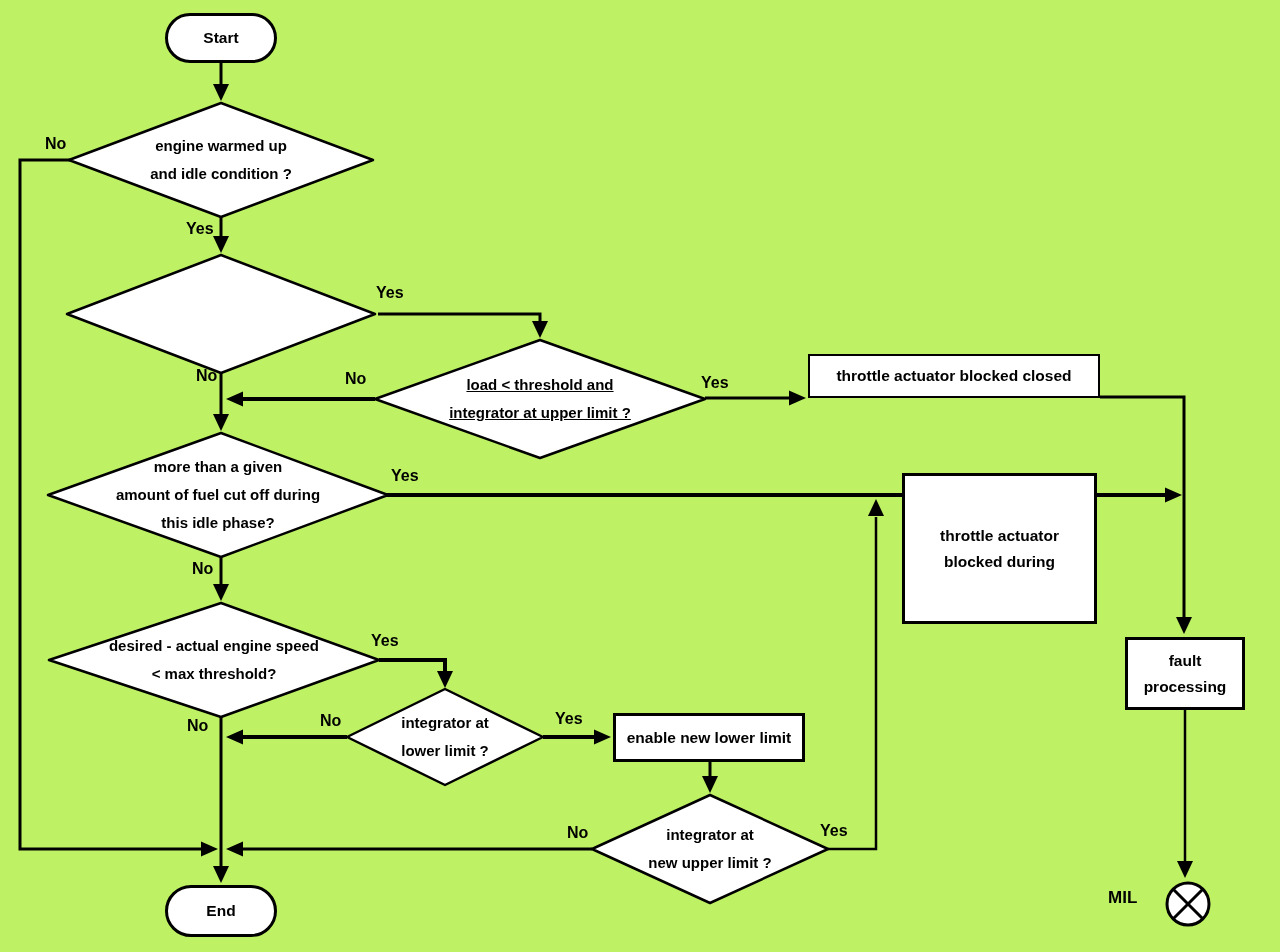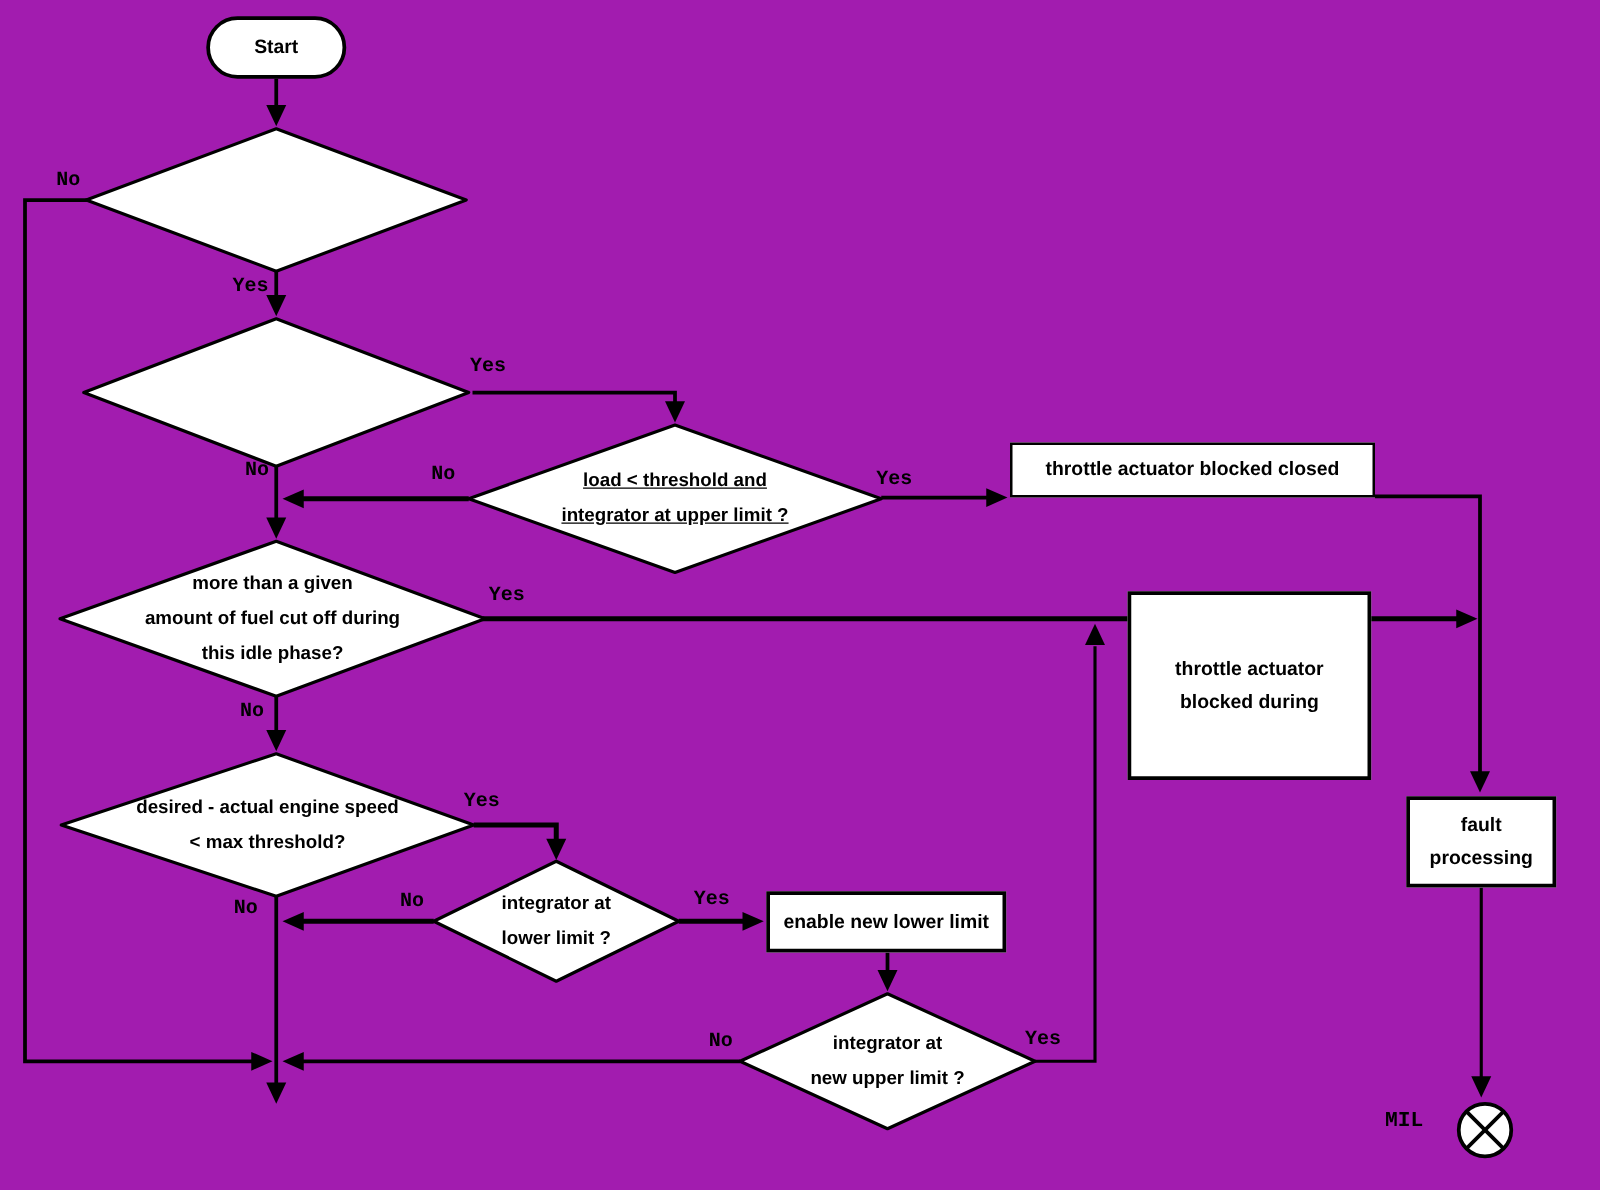--- a/index.html
+++ b/index.html
@@ -1,34 +1,34 @@
 <!DOCTYPE html>
 <html><head>
 <meta charset="utf-8">
 <style>
   html,body{margin:0;padding:0;background:#ffffff;}
   #stage{
-    position:relative;width:1280px;height:952px;background:#a21caf;
+    position:relative;width:1280px;height:952px;background:#bef264;
     font-family:"Liberation Sans",sans-serif;color:#000;overflow:hidden;
   }
   #wires{position:absolute;left:0;top:0;width:1280px;height:952px;}
   .node{
     position:absolute;background:#fff;border:3px solid #000;
     display:flex;flex-direction:column;align-items:center;justify-content:center;
     font-weight:bold;font-size:15.5px;line-height:26px;text-align:center;
     box-sizing:border-box;
   }
   .terminal{border-radius:26px;}
   .dtext{
     position:absolute;display:flex;flex-direction:column;align-items:center;justify-content:center;
     font-weight:bold;font-size:15px;line-height:28px;text-align:center;pointer-events:none;
   }
   .dtext span{display:block;white-space:nowrap;}
   .elabel{
-    position:absolute;font-weight:bold;font-size:16px;line-height:18px;white-space:nowrap;font-family:Liberation Mono, monospace;
+    position:absolute;font-weight:bold;font-size:16px;line-height:18px;white-space:nowrap;
   }
 </style>
 </head>
 <body>
 
 <div id="stage">
 
   <svg id="wires" viewBox="0 0 1280 952" xmlns="http://www.w3.org/2000/svg">
     <g stroke="#000" fill="none" stroke-width="3">
 
@@ -103,36 +103,43 @@
     <g stroke="#000" stroke-width="3" fill="#fff">
       <circle cx="1188" cy="904" r="21"></circle>
       <line x1="1173.5" y1="889.5" x2="1202.5" y2="918.5"></line>
       <line x1="1202.5" y1="889.5" x2="1173.5" y2="918.5"></line>
     </g>
   </svg>
 
   <div class="node terminal" style="left:165px;top:13px;width:112px;height:50px;">
     <span>Start</span>
   </div>
+  <div class="node terminal" style="left:165px;top:885px;width:112px;height:52px;">
+    <span>End</span>
+  </div>
 
   <div class="node" style="left:808px;top:354px;width:292px;height:44px;border-width:2.5px;">
     <span>throttle actuator blocked closed</span>
   </div>
   <div class="node" style="left:902px;top:473px;width:195px;height:151px;">
     <span>throttle actuator</span>
     <span>blocked during</span>
   </div>
   <div class="node" style="left:613px;top:713px;width:192px;height:49px;">
     <span>enable new lower limit</span>
   </div>
   <div class="node" style="left:1125px;top:637px;width:120px;height:73px;">
     <span>fault</span>
     <span>processing</span>
   </div>
 
+  <div class="dtext" style="left:69px;top:103px;width:304px;height:114px;">
+    <span>engine warmed up</span>
+    <span>and idle condition ?</span>
+  </div>
   <div class="dtext" style="left:375px;top:340px;width:330px;height:118px;text-decoration:underline;">
     <span>load &lt; threshold and</span>
     <span>integrator at upper limit ?</span>
   </div>
   <div class="dtext" style="left:48px;top:433px;width:340px;height:124px;">
     <span>more than a given</span>
     <span>amount of fuel cut off during</span>
     <span>this idle phase?</span>
   </div>
   <div class="dtext" style="left:49px;top:603px;width:330px;height:114px;">

